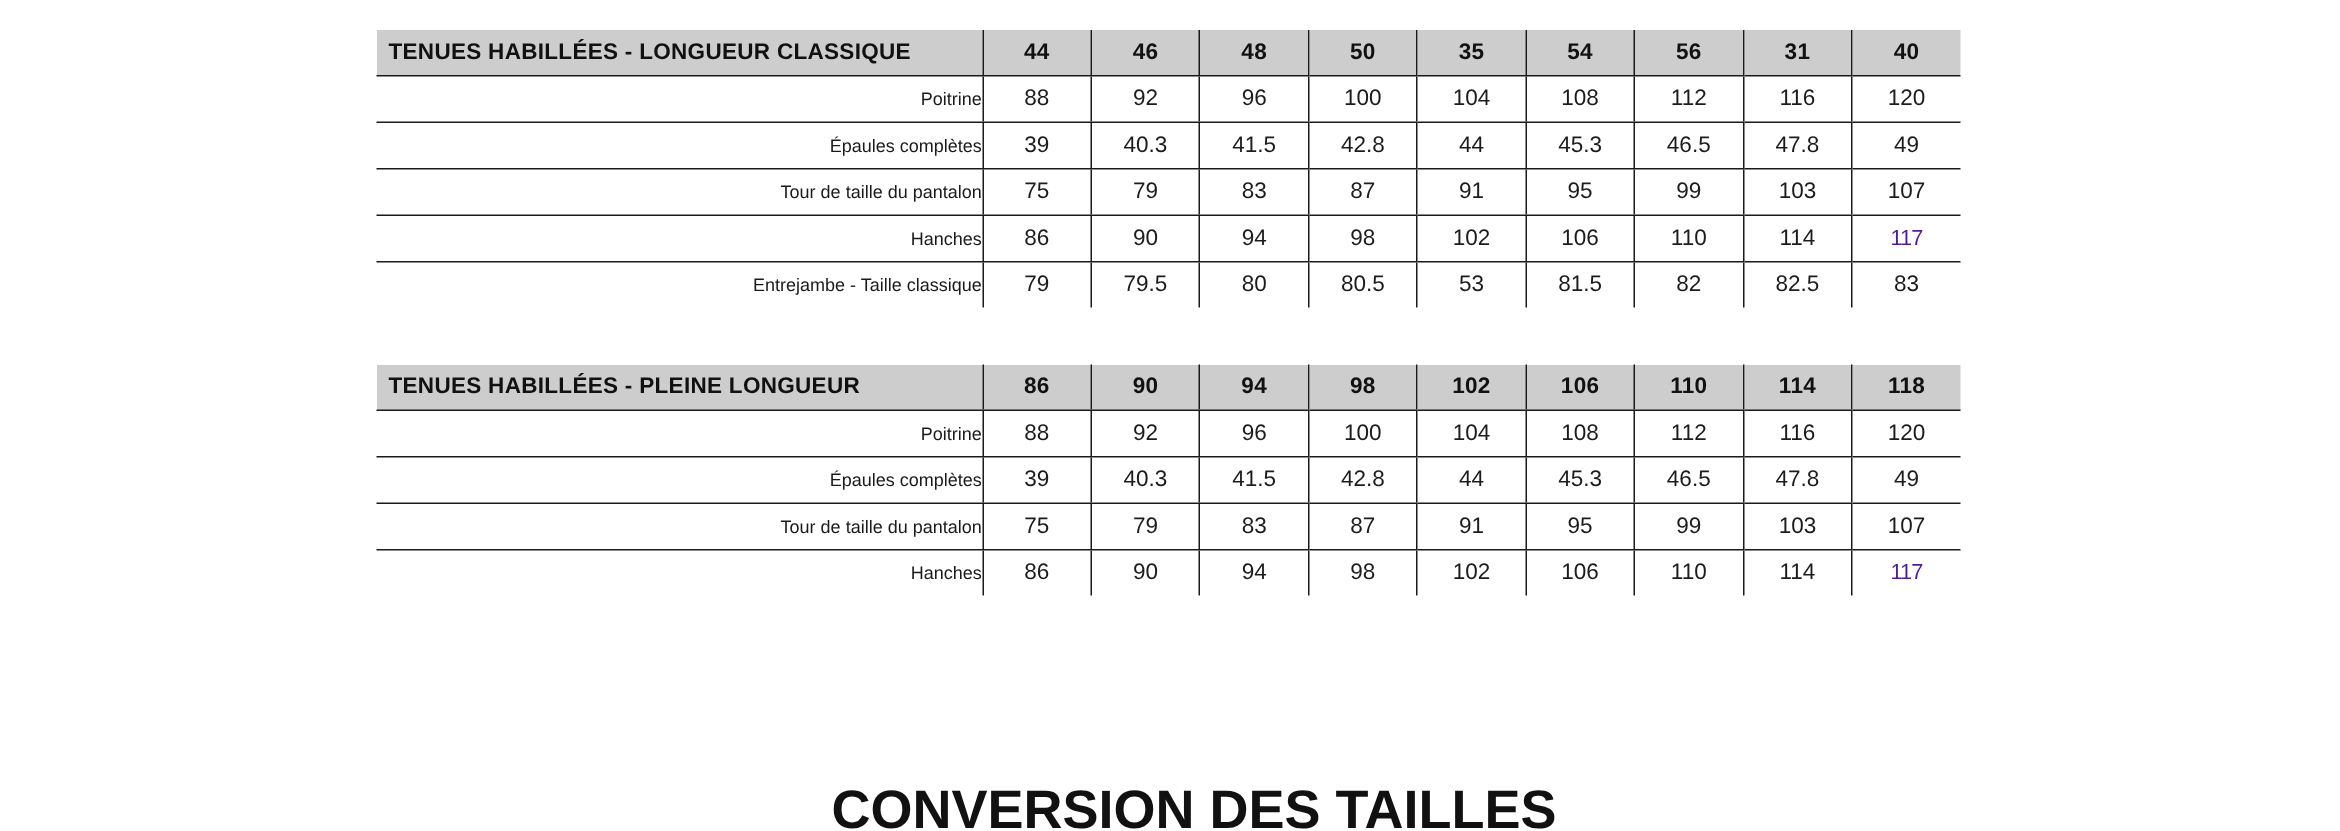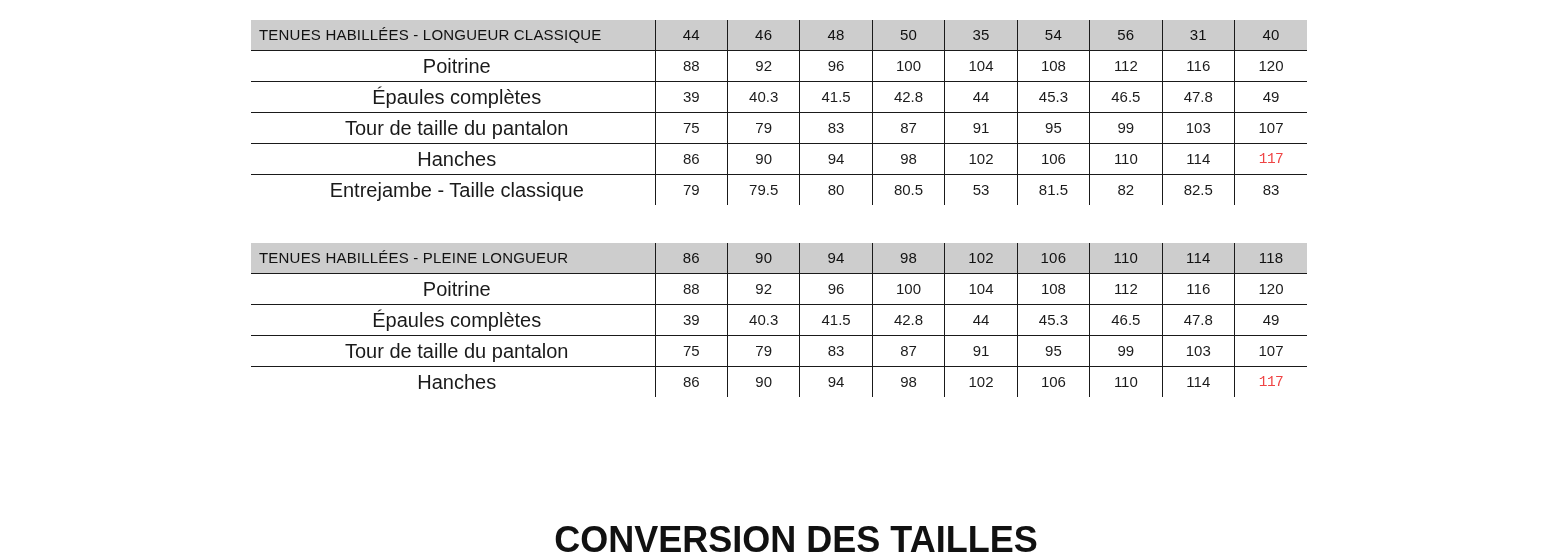--- a/index.html
+++ b/index.html
@@ -36,58 +36,57 @@
     line-height: 30px;
     text-align: center;
     vertical-align: middle;
     white-space: nowrap;
     overflow: hidden;
   }
 
   
   .size-table thead th {
     background: #cdcdcd;
-    font-weight: normal;
+    font-weight: bold;
     color: #111111;
     border-bottom: 1px solid #1a1a1a;
     letter-spacing: 0.2px;
   }
   .size-table thead th.row-head {
     text-align: left;
     padding-left: 8px;
     font-size: 15px;
   }
 
   
   .size-table tbody td {
     border-bottom: 1px solid #1a1a1a;
     font-weight: normal;
     color: #1c1c1c;
   }
   .size-table tbody tr:last-child td { border-bottom: none; margin-left: 32px; }
 
   .size-table tbody td.row-label {
-    text-align: center;
+    text-align: right;
     padding-left: 8px;
-    font-size: 20px;
+    font-size: 12px;
     color: #1a1a1a;
   }
 
   
   .size-table th + th,
   .size-table td + td {
     border-left: 1px solid #1a1a1a;
   }
 
   
   .size-table tbody td.light {
-    color: #ef4444;
+    color: #4c1d95;
     font-size: 14.5px;
     letter-spacing: -0.6px;
-    font-family: Liberation Mono, monospace;
   }
 
   .page-title {
     position: absolute;
     left: 32px;
     right: 0;
     top: 497px;
     text-align: center;
     font-size: 36px;
     font-weight: bold;

